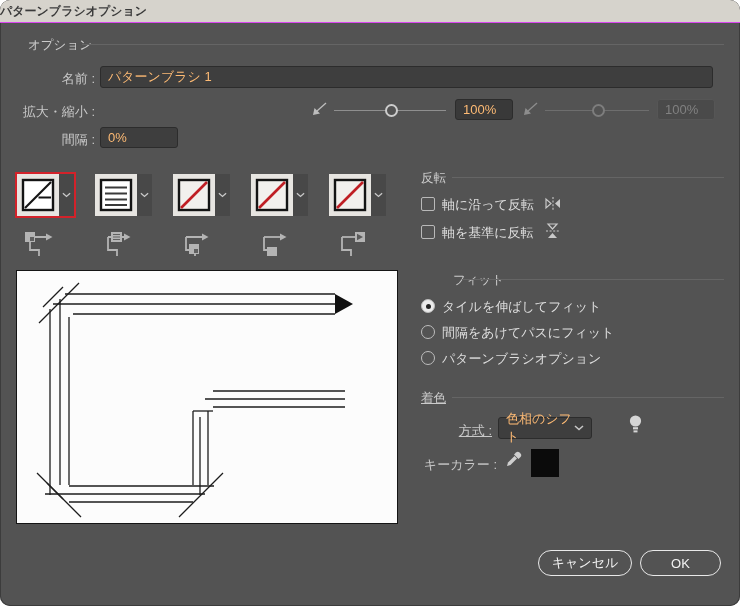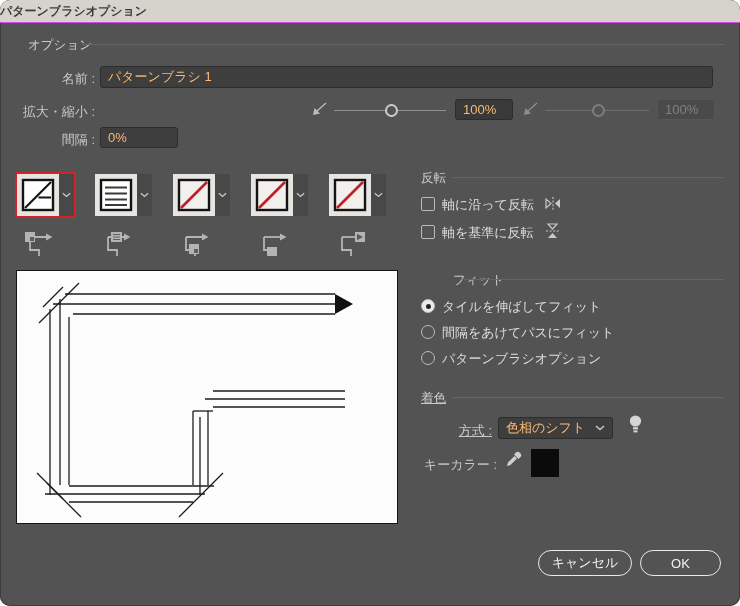--- a/index.html
+++ b/index.html
@@ -309,21 +309,21 @@
   <span class="radio" style="left:421px;top:325px;" data-checked="false"></span>
   <span class="opt-label" style="left:442px;top:324px;">間隔をあけてパスにフィット</span>
 
   <span class="radio" style="left:421px;top:351px;" data-checked="false"></span>
   <span class="opt-label" style="left:442px;top:350px;">パターンブラシオプション</span>
 
   <div class="sec-label" style="left:421px;top:390px;text-decoration:underline;">着色</div>
   <div class="sec-line" style="left:452px;top:397px;width:272px;"></div>
 
   <div class="lbl" style="left:430px;top:422px;width:62px;text-decoration:underline;">方式 :</div>
-  <div class="field dropdown" style="left:498px;top:417px;width:115px;height:22px;">
+  <div class="field dropdown" style="left:498px;top:417px;width:94px;height:22px;">
     <span>色相のシフト</span>
     <svg class="chev" width="10" height="6" viewBox="0 0 10 6">
         <path d="M1 1 L5 4.6 L9 1" stroke="#c7c7c7" stroke-width="1.5" fill="none"></path>
       </svg>
   </div>
   <span style="position:absolute;left:628px;top:414px;">
     <svg width="15" height="22" viewBox="0 0 15 22">
         <circle cx="7.5" cy="7" r="5.6" fill="#d6d6d6"></circle>
         <rect x="5" y="13.2" width="5" height="2.2" fill="#d6d6d6"></rect>
         <rect x="5.5" y="16.4" width="4" height="2" fill="#d6d6d6"></rect>

